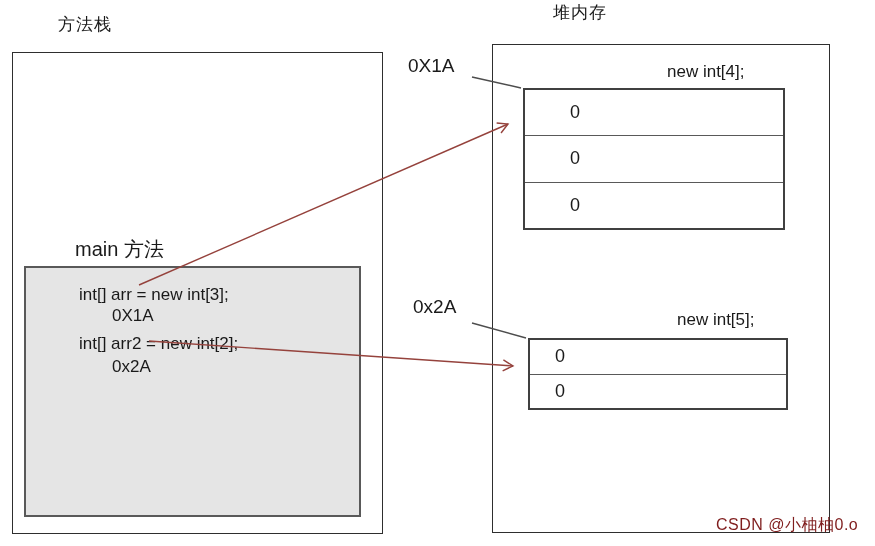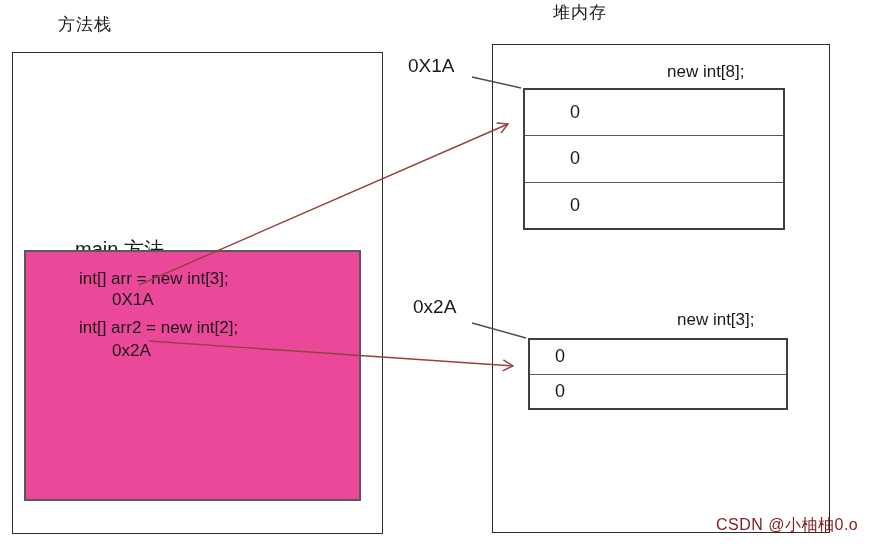--- a/index.html
+++ b/index.html
@@ -13,22 +13,22 @@
   }
   .abs{position:absolute;}
   .title{font-size:17px;letter-spacing:1px;}
   
   .stack-box{
     left:12px;top:52px;width:369px;height:480px;
     border:1.5px solid #2e2e2e;background:#ffffff;
   }
   .main-label{left:75px;top:236px;font-size:20px;}
   .main-box{
-    left:24px;top:250px;width:333px;height:247px;
-    border:2px solid #595959;background:#ec4899;
+    left:24px;top:266px;width:333px;height:247px;
+    border:2px solid #595959;background:#e5e5e5;
   }
   .code-line{position:absolute;left:53px;font-size:17px;white-space:pre;}
   .addr-line{position:absolute;left:86px;font-size:17px;white-space:pre;}
   .l1{top:17px;}
   .l1a{top:38px;}
   .l2{top:66px;}
   .l2a{top:89px;}
   .l3{top:115px;}
   .l4{top:161px;}
   
@@ -83,29 +83,29 @@
     <div class="addr-line l1a">0X1A</div>
     <div class="code-line l2">int[] arr2 = new int[2];</div>
     <div class="addr-line l2a">0x2A</div>
   </div>
 
   <div class="abs title heap-title">堆内存</div>
 
   <div class="abs heap-box"></div>
 
   <div class="abs addr-label addr1">0X1A</div>
-  <div class="abs decl-label decl1">new int[8];</div>
+  <div class="abs decl-label decl1">new int[4];</div>
   <div class="abs array-box array1">
     <div class="cell">0</div>
     <div class="cell">0</div>
     <div class="cell">0</div>
   </div>
 
   <div class="abs addr-label addr2">0x2A</div>
-  <div class="abs decl-label decl2">new int[3];</div>
+  <div class="abs decl-label decl2">new int[5];</div>
   <div class="abs array-box array2">
     <div class="cell">0</div>
     <div class="cell">0</div>
   </div>
 
   <svg id="connectors" class="abs" width="875" height="546" viewBox="0 0 875 546">
     <defs>
       <marker id="chevron" markerWidth="18" markerHeight="18" refX="13" refY="8" orient="auto" markerUnits="userSpaceOnUse">
         <path d="M3,2.5 L13,8 L3,13.5" fill="none" stroke="#95423c" stroke-width="1.4"></path>
       </marker>

